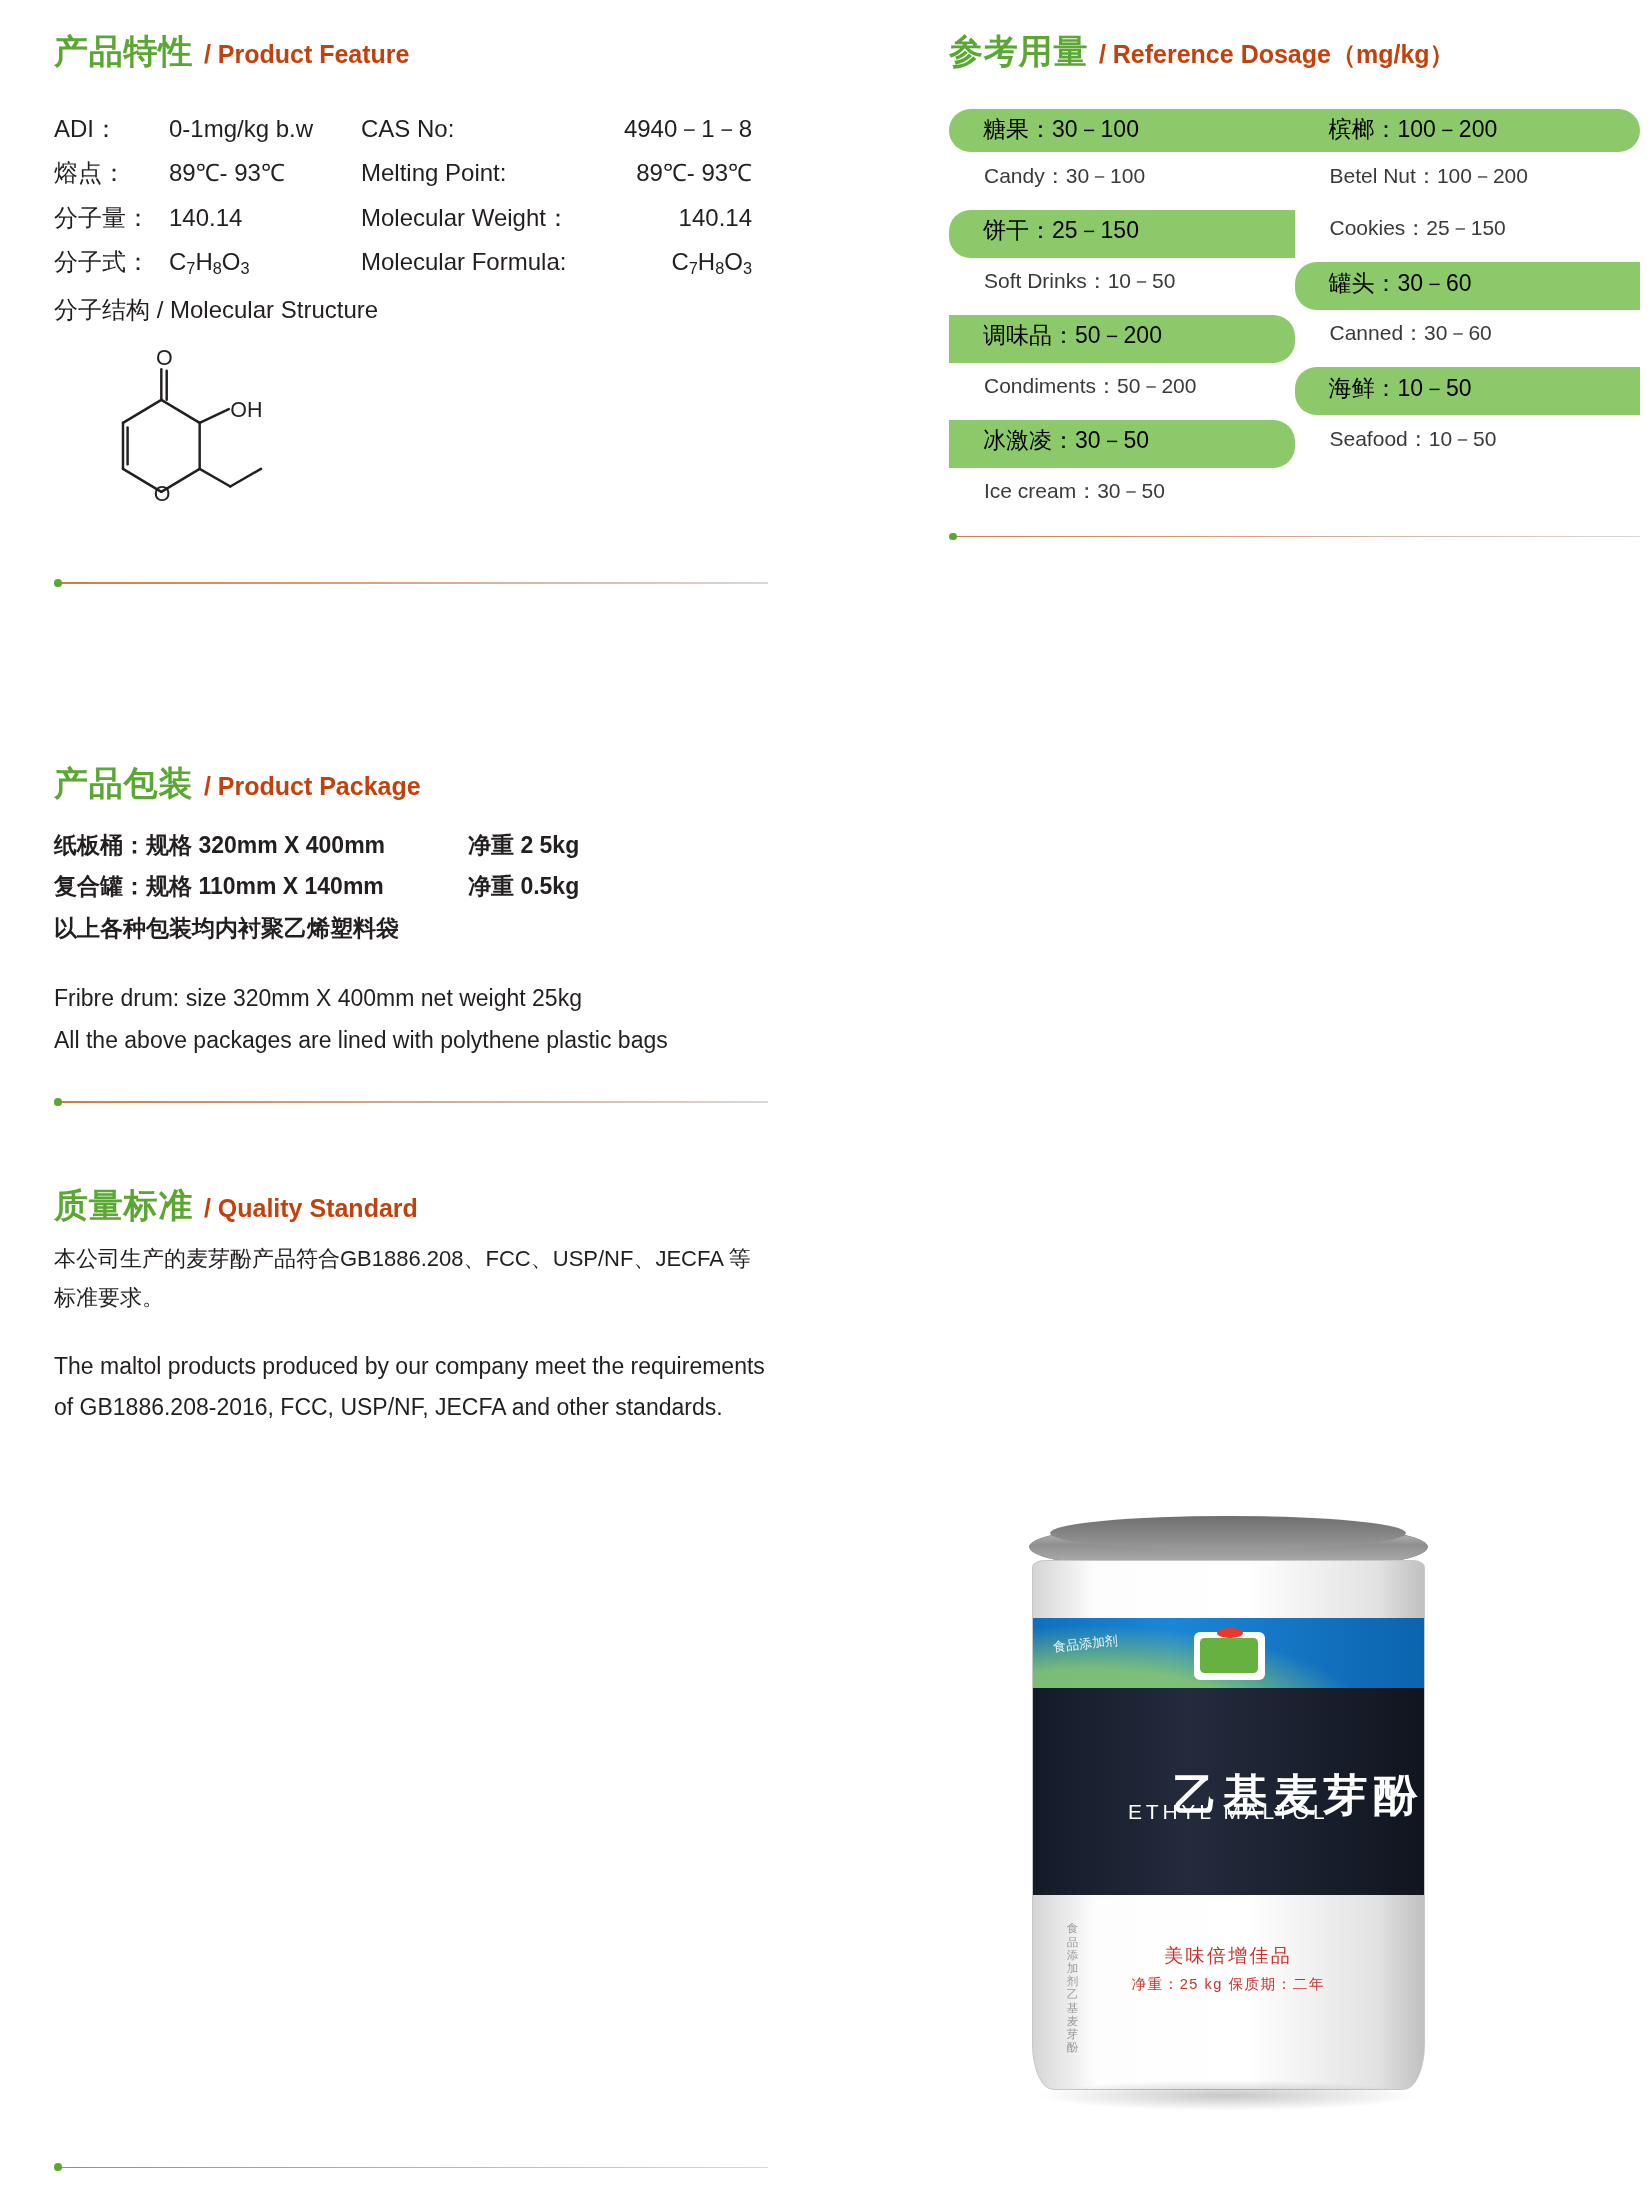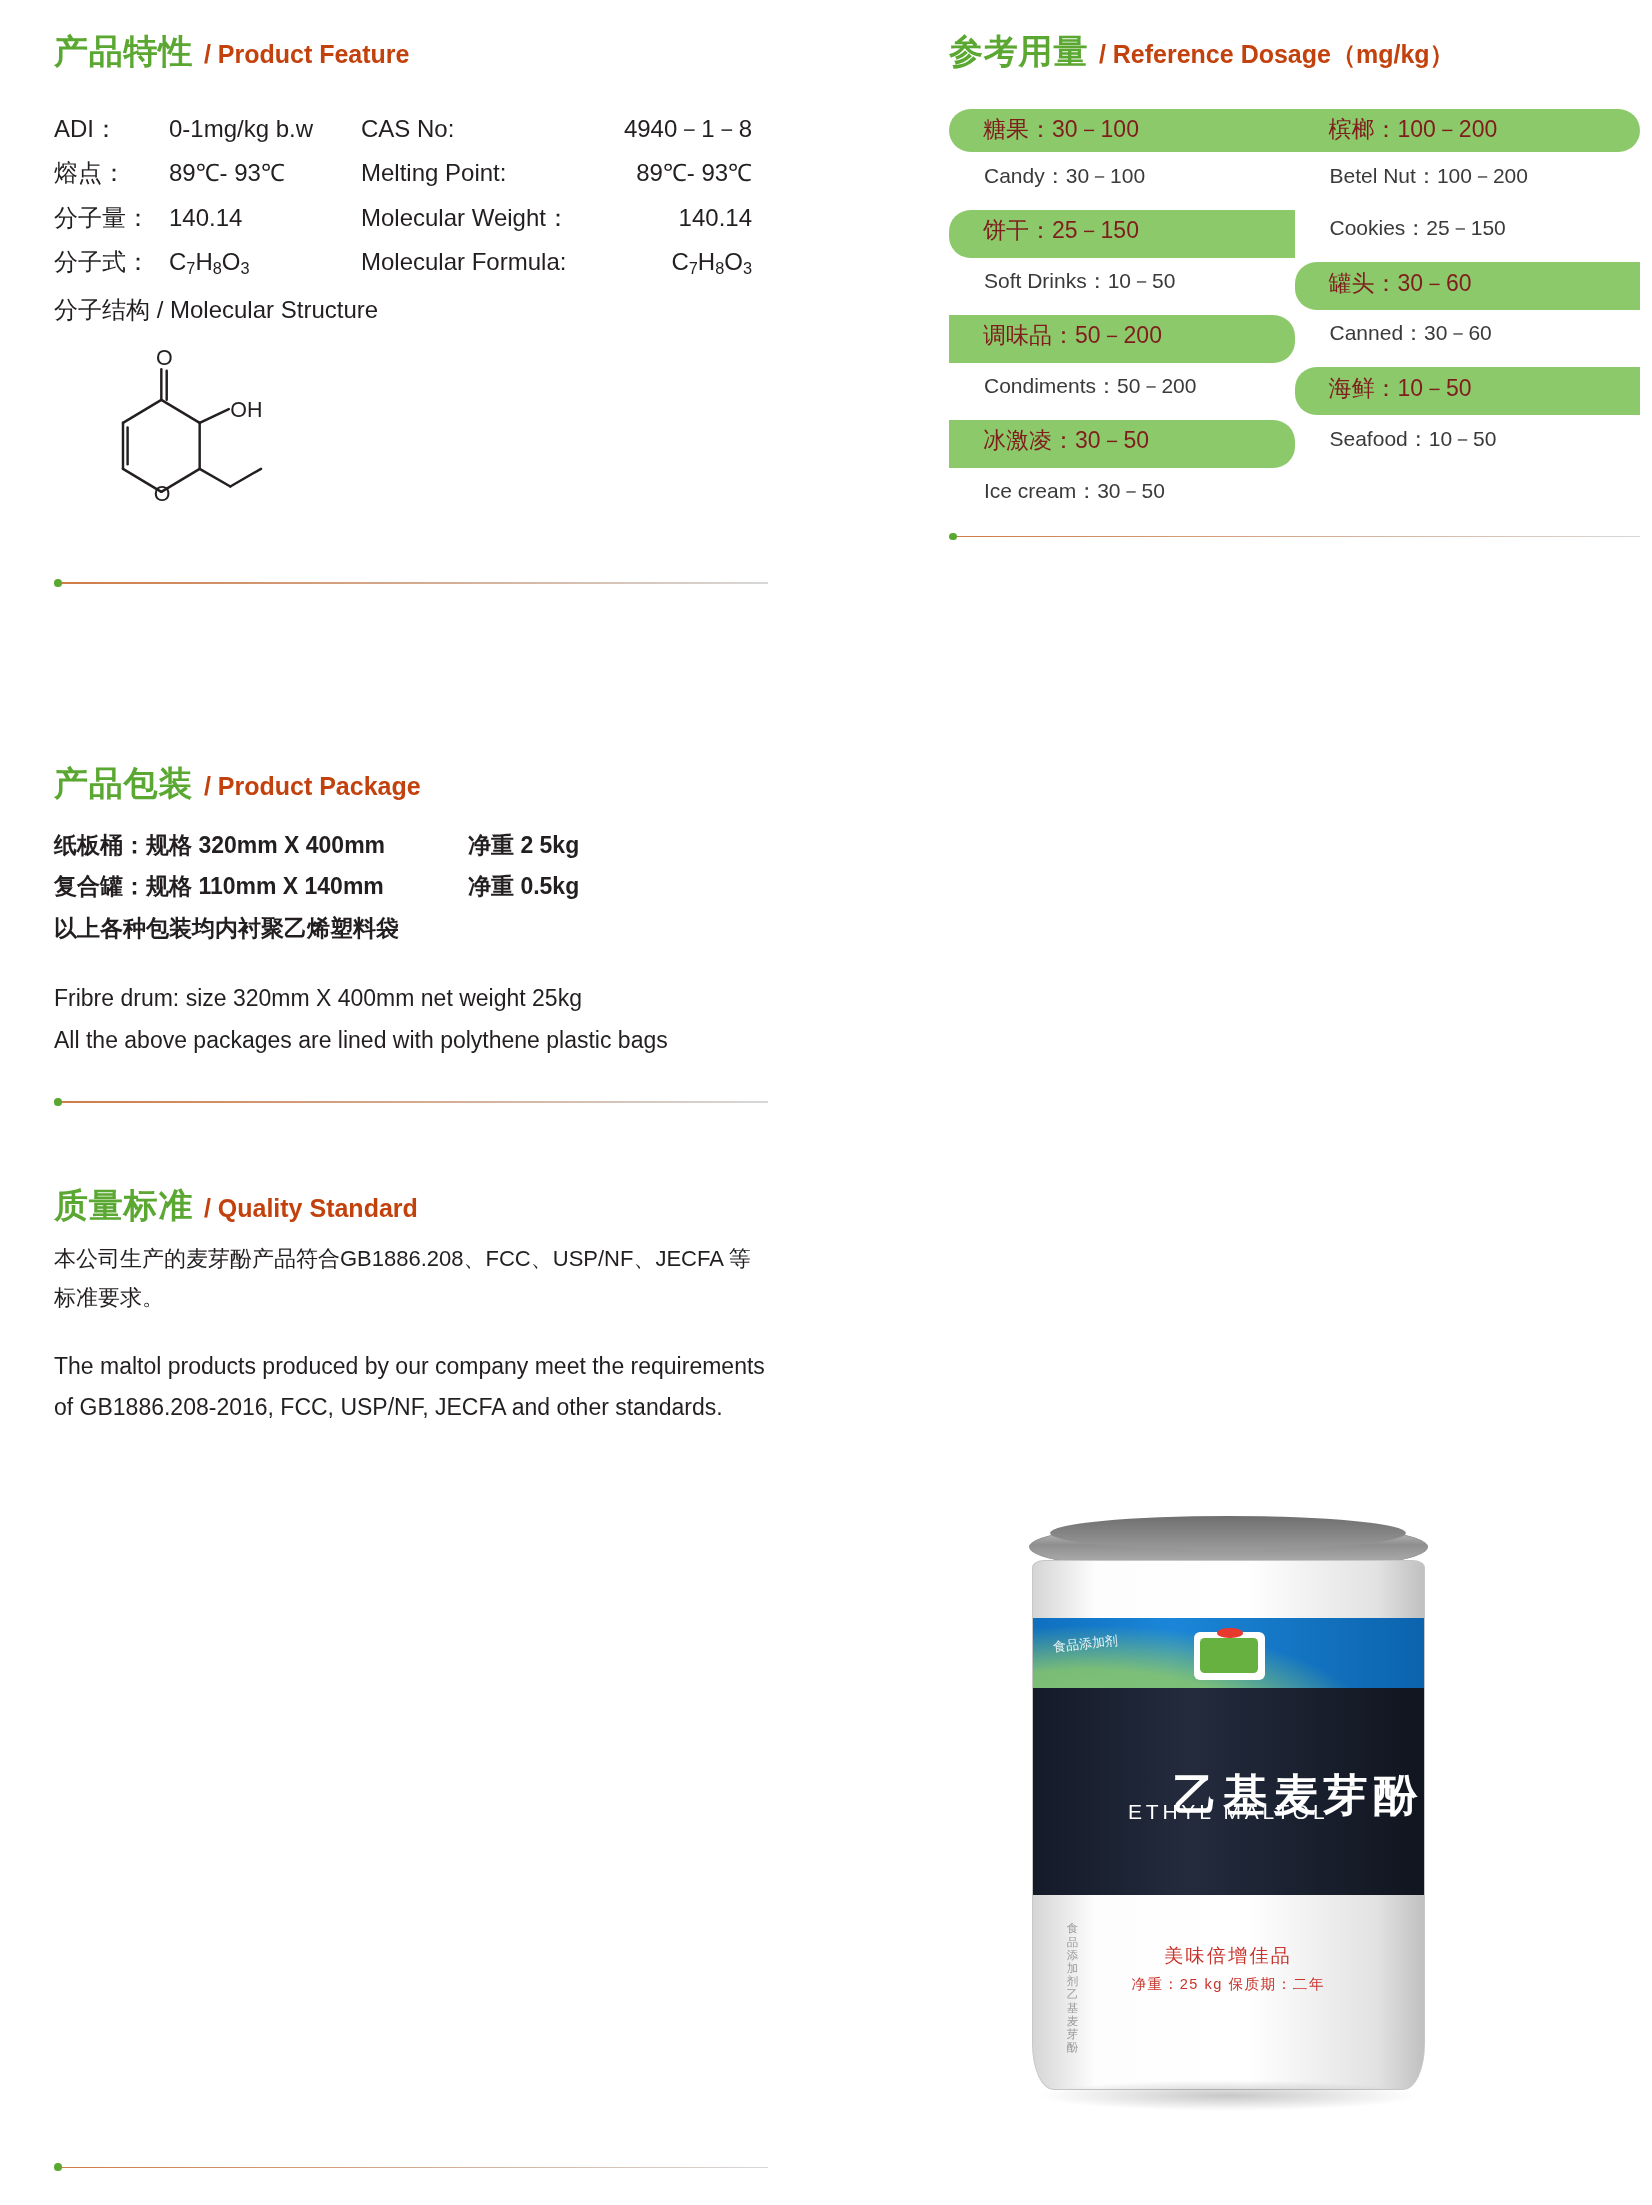--- a/index.html
+++ b/index.html
@@ -161,21 +161,21 @@
   .dosage-wrap {
     margin-top: 34px;
   }
   .dosage-grid {
     display: grid;
     grid-template-columns: 1fr 1fr;
     column-gap: 0px;
   }
   .pill {
     background: #8cc96a;
-    color: #7f1d1d;
+    color: #000000;
     font-size: 23px;
     border-radius: 21.5px;
     padding: 5.4px 0 7px 34px;
     margin-bottom: 4.6px;
     box-sizing: border-box;
     white-space: nowrap;
   }
   .pill.left { border-radius: 21.5px 0 0 21.5px; }
   .pill.right { border-radius: 0 21.5px 21.5px 0; }
   .sub-en {

